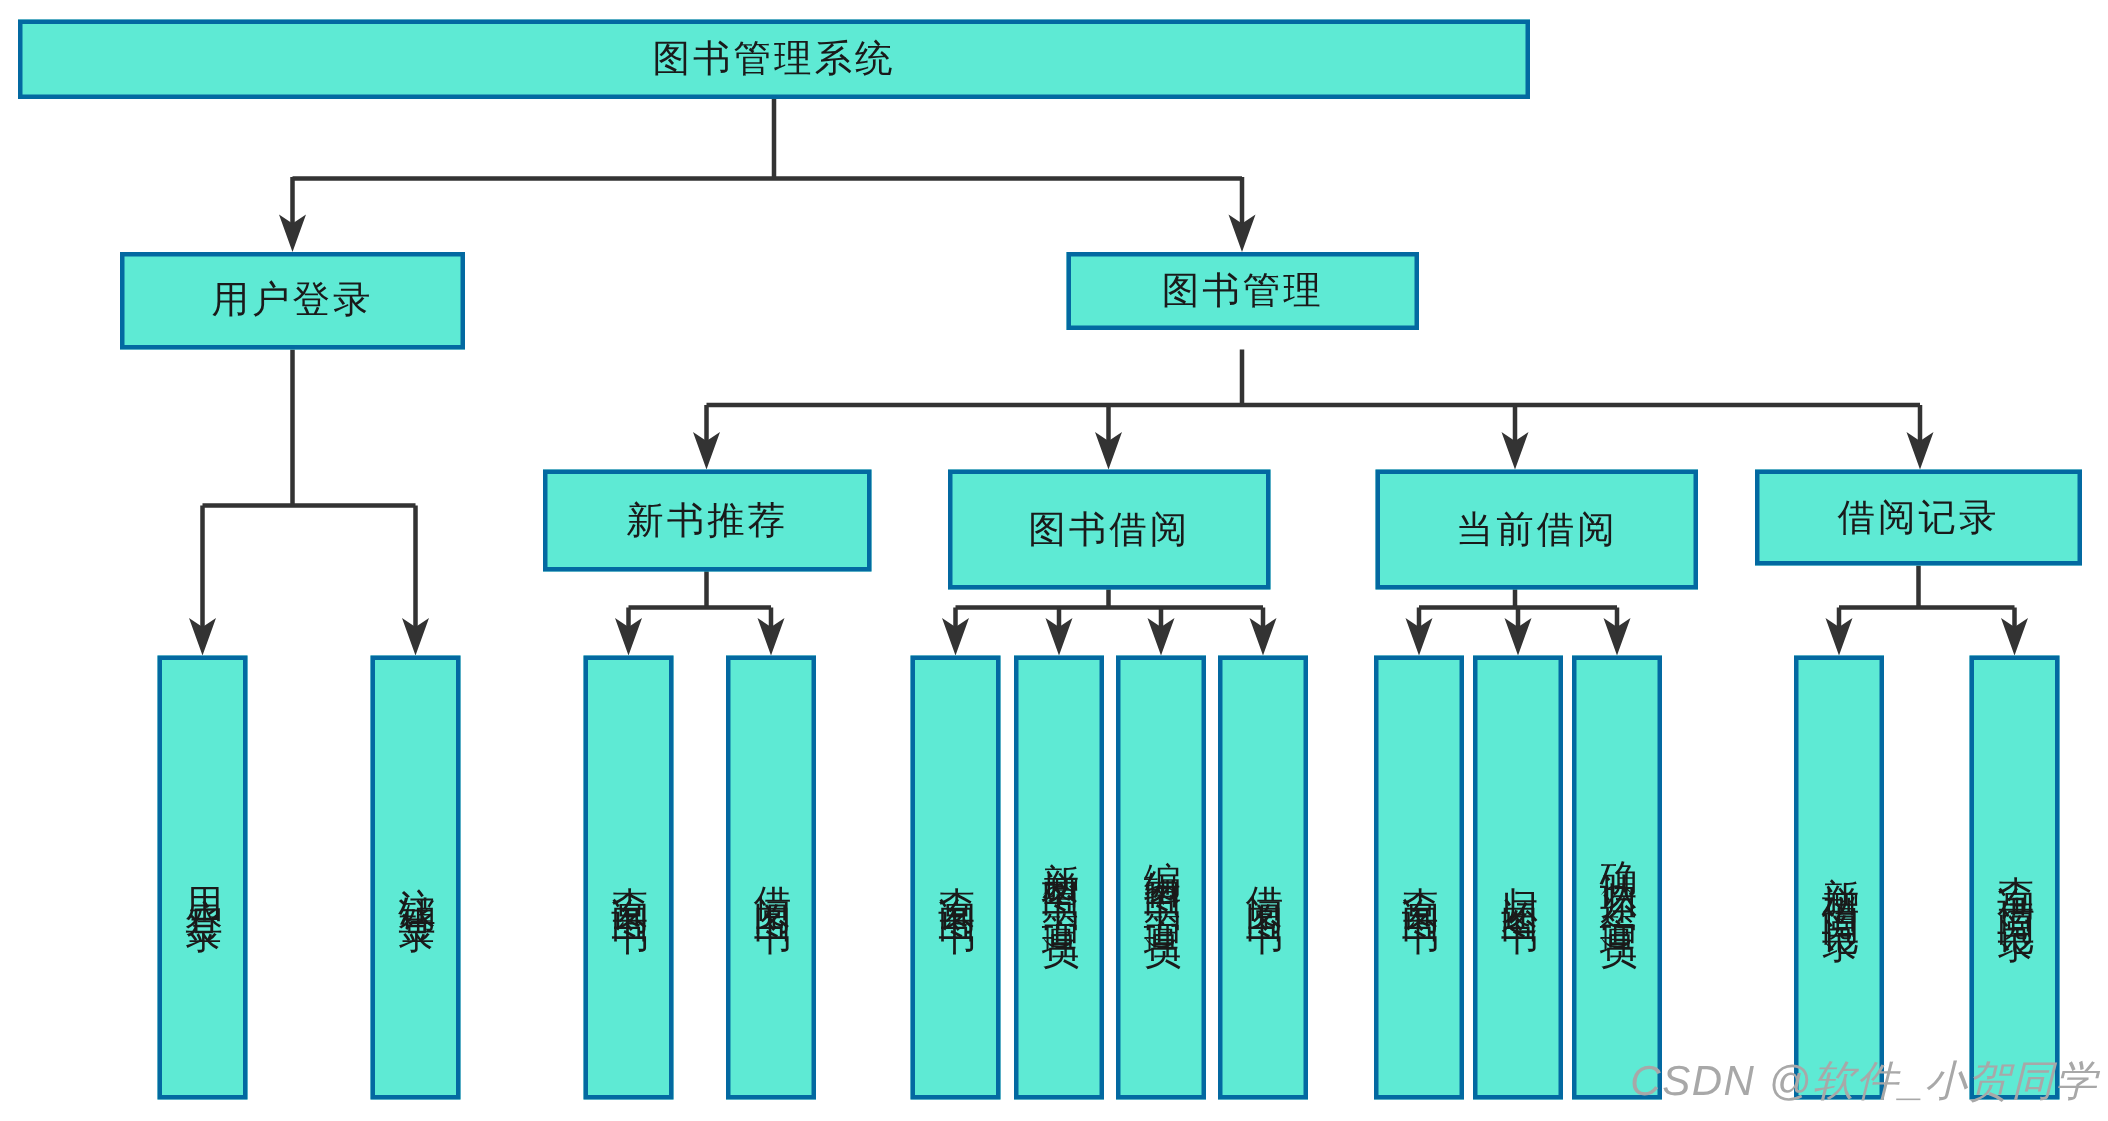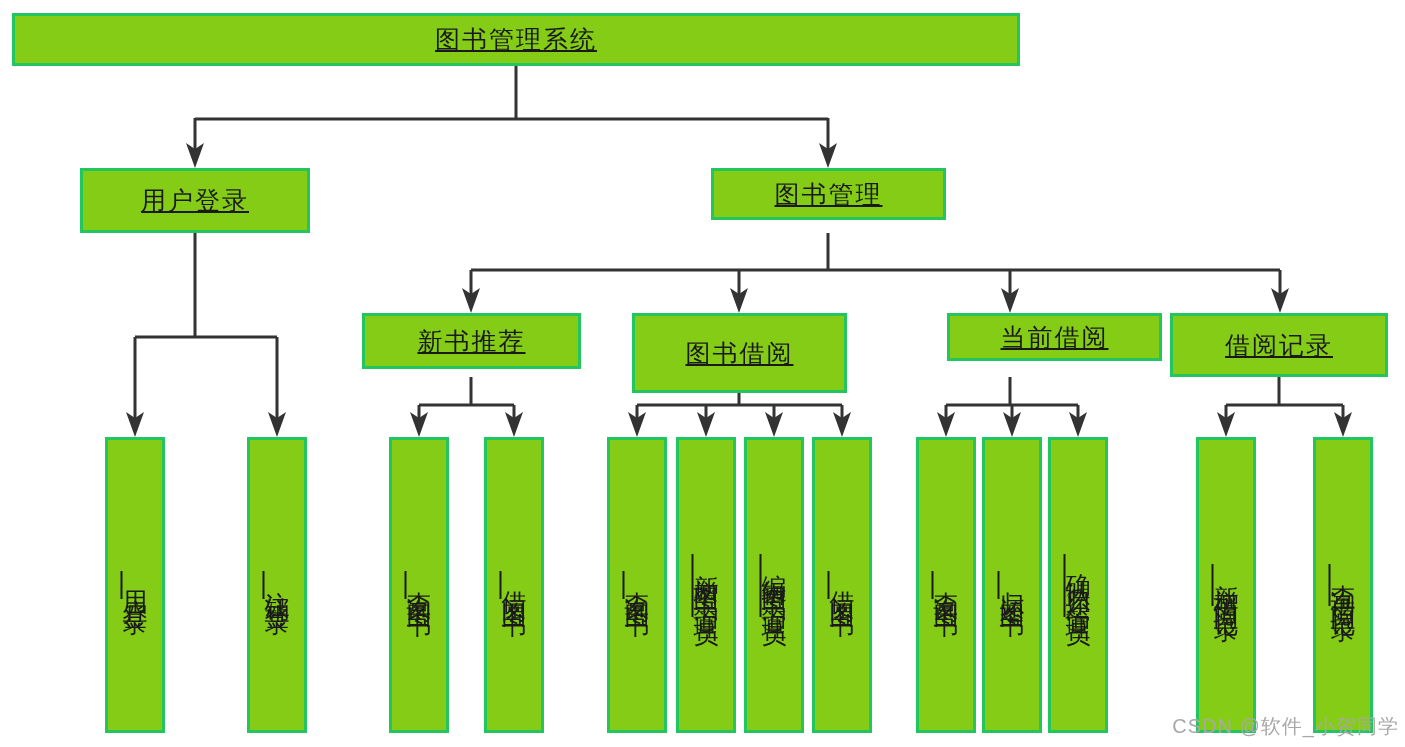--- a/index.html
+++ b/index.html
@@ -2,46 +2,46 @@
 <html><head>
 <meta charset="utf-8">
 <style>
   html,body{margin:0;padding:0;background:#ffffff;}
   #canvas{
     position:relative;width:1405px;height:747px;background:#ffffff;
     font-family:"Liberation Sans", sans-serif;overflow:hidden;
   }
   #connectors{position:absolute;left:0;top:0;width:1405px;height:747px;}
   .box{
-    position:absolute;background:#84cc16;border:3px solid #22c55e;box-sizing:border-box;
+    position:absolute;background:#5eead4;border:3px solid #0369a1;box-sizing:border-box;
     display:flex;align-items:center;justify-content:center;
-    color:#1a1a1a;font-size:25px;letter-spacing:2px;line-height:1;text-decoration:underline;
+    color:#1a1a1a;font-size:25px;letter-spacing:2px;line-height:1;
   }
   .leaf{top:437px;width:60px;height:296px;letter-spacing:0;}
   .leaf .vtext{
     writing-mode:vertical-rl;text-orientation:mixed;
     letter-spacing:7px;line-height:1;font-size:25px;
   }
   
   #n-root{left:12px;top:13px;width:1008px;height:53px;}
   #n-l1a{left:80px;top:168px;width:230px;height:65px;}
   #n-l1b{left:711px;top:168px;width:235px;height:52px;}
-  #n-l2a{left:362px;top:313px;width:219px;height:56px;text-align:right;}
+  #n-l2a{left:362px;top:313px;width:219px;height:68px;text-align:right;}
   #n-l2b{left:632px;top:313px;width:215px;height:80px;}
-  #n-l2c{left:947px;top:313px;width:215px;height:48px;}
+  #n-l2c{left:917px;top:313px;width:215px;height:80px;}
   #n-l2d{left:1170px;top:313px;width:218px;height:64px;}
   
   #n-a1{left:105px;} #n-a2{left:247px;}
   #n-b1{left:389px;} #n-b2{left:484px;}
   #n-c1{left:607px;} #n-c2{left:676px;} #n-c3{left:744px;} #n-c4{left:812px;}
   #n-d1{left:916px;} #n-d2{left:982px;} #n-d3{left:1048px;}
   #n-e1{left:1196px;} #n-e2{left:1313px;}
   #watermark{
     position:absolute;right:6px;bottom:7px;color:#a8a8a8;
-    font-size:20px;letter-spacing:1px;white-space:nowrap;
+    font-size:28px;letter-spacing:1px;white-space:nowrap;font-style:italic;
   }
 </style>
 </head>
 <body>
 
 <div id="canvas">
 
   <svg id="connectors" viewBox="0 0 1405 747" xmlns="http://www.w3.org/2000/svg">
     <g stroke="#333333" stroke-width="3" fill="none">
       <path d="M516 66 V119 M195 119 H828 M195 118 V150 M828 118 V150"></path>

